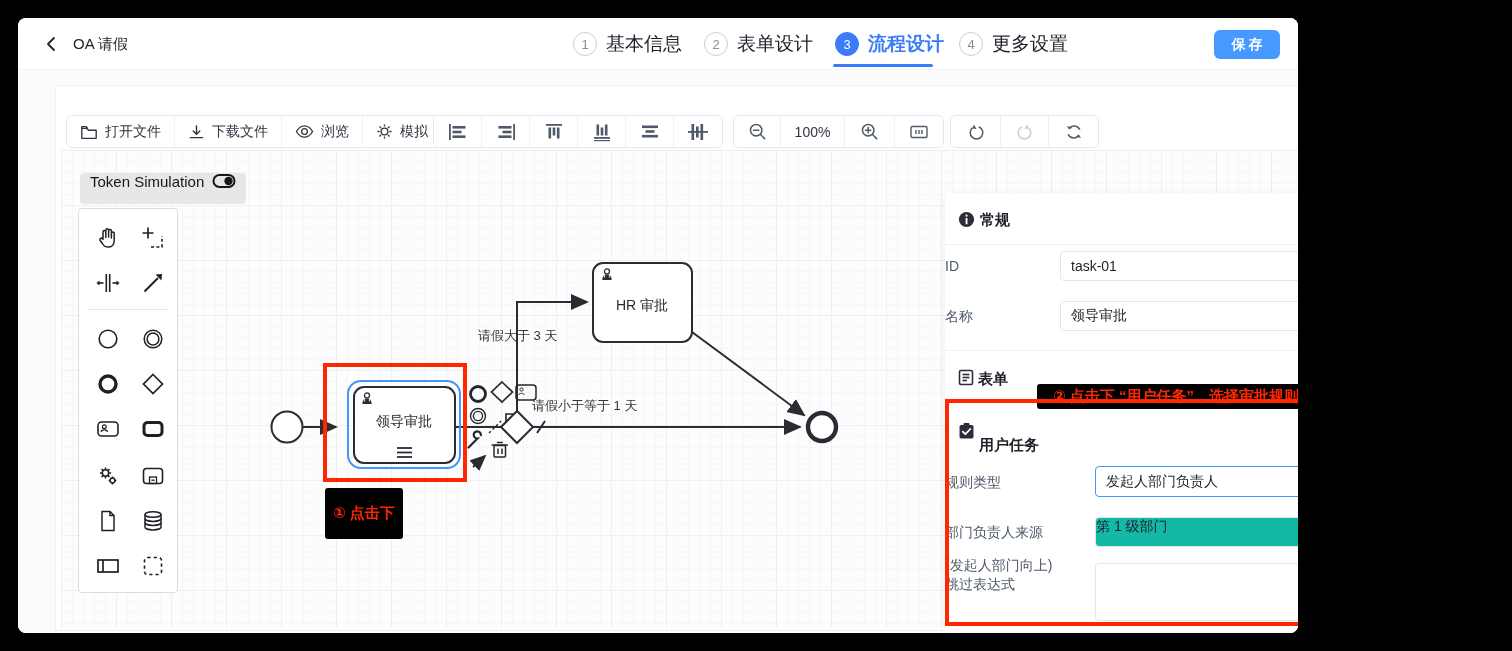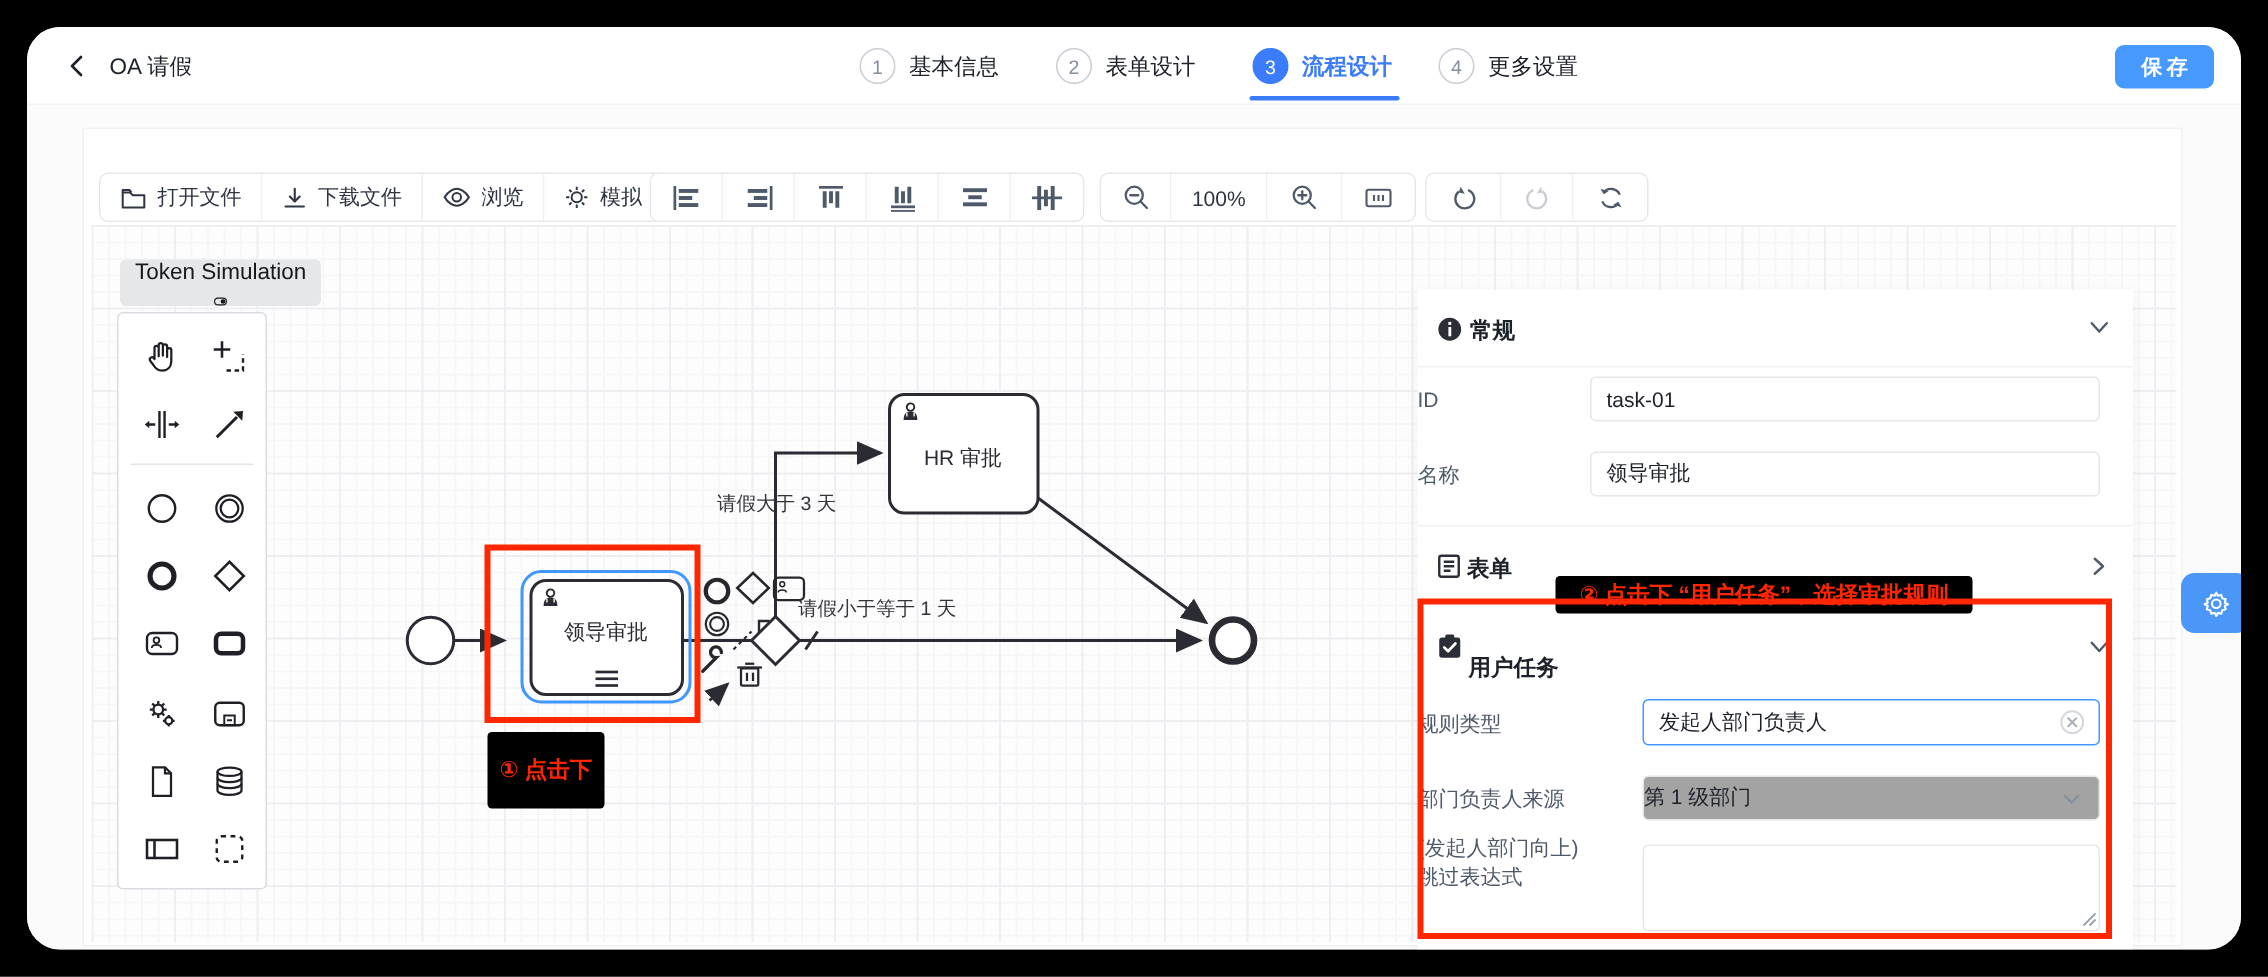--- a/index.html
+++ b/index.html
@@ -1,61 +1,61 @@
 <!DOCTYPE html>
 <html><head>
 <meta charset="utf-8">
 <style>
   :root{
     --accent:#3b7cfa; --save:#469aff; --red:#ff2600; --ink:#1d2129;
     --ink2:#4e5969; --muted:#86909c; --line:#e5e6eb; --diagram:#2b2b33;
   }
   *{box-sizing:border-box;margin:0;padding:0;font-family:"Liberation Sans","DejaVu Sans",sans-serif;}
   html,body{width:1512px;height:651px;background:#000;overflow:hidden;}
-  .window{position:absolute;left:18px;top:18px;width:1476px;height:615px;background:#fff;border-radius:22px;overflow:hidden;}
+  .window{position:absolute;left:18px;top:18px;width:1280px;height:615px;background:#fff;border-radius:8px;overflow:hidden;}
   
   .hdr{position:absolute;left:0;top:0;width:100%;height:52px;background:#fff;border-bottom:1px solid #f2f3f5;z-index:40;}
   .hdr-left{position:absolute;left:26px;top:0;height:52px;display:flex;align-items:center;gap:15px;}
   .hdr-title{font-size:15px;color:var(--ink);font-weight:500;}
   .step{position:absolute;top:14px;display:flex;align-items:center;gap:9px;height:24px;}
   .step-circle{width:24px;height:24px;border-radius:50%;border:1px solid #c9cdd4;color:var(--muted);font-size:13px;display:flex;align-items:center;justify-content:center;background:#fff;}
-  .step-label{font-size:15px;color:var(--ink);font-weight:500;}
+  .step-label{font-size:19px;color:var(--ink);font-weight:500;}
   .step.active .step-circle{background:var(--accent);border-color:var(--accent);color:#fff;}
   .step.active .step-label{color:var(--accent);font-weight:700;}
   .step-underline{position:absolute;left:815px;top:46px;width:100px;height:3px;background:var(--accent);border-radius:2px;}
   .save-btn{position:absolute;right:18px;top:12px;width:66px;height:29px;border-radius:6px;background:var(--save);color:#fff;font-size:14px;letter-spacing:3px;display:flex;align-items:center;justify-content:center;padding-left:3px;cursor:pointer;font-weight:bold;}
   
   .body{position:absolute;left:0;top:52px;width:1476px;height:563px;background:#fbfbfc;}
   .canvas-card{position:absolute;left:37px;top:15px;width:1400px;height:546px;background:#fff;border:1px solid #f1f1f3;border-radius:2px;}
   .grid{position:absolute;left:5px;top:64px;width:1390px;height:478px;background:#fdfdfd;
     background-image:linear-gradient(to right,#edeff2 1px,transparent 1px),linear-gradient(to bottom,#edeff2 1px,transparent 1px),
       linear-gradient(to right,#f6f7f9 1px,transparent 1px),linear-gradient(to bottom,#f6f7f9 1px,transparent 1px);
     background-size:55px 55px,55px 55px,11px 11px,11px 11px;}
   
   .tg{position:absolute;top:45px;height:33px;display:flex;background:#fff;border:1px solid var(--line);border-radius:6px;z-index:20;overflow:hidden;}
   .tbtn{display:flex;align-items:center;justify-content:center;gap:7px;padding:0 13px;font-size:14px;color:#2f3542;border-right:1px solid #eef0f3;cursor:pointer;background:#fff;}
   .tbtn:last-child{border-right:none;}
   .tbtn.icon-only{padding:0;}
   .zoom-val{font-size:14px;color:#2f3542;}
   
-  .token{position:absolute;left:62px;top:103px;height:31px;padding:0 10px;background:#e6e7e9;border-radius:4px;display:flex;align-items:center;gap:8px;font-size:15px;color:#17181a;z-index:15;cursor:pointer;flex-direction:column;}
+  .token{position:absolute;left:62px;top:103px;height:31px;padding:0 10px;background:#e6e7e9;border-radius:4px;display:flex;gap:8px;font-size:15px;color:#17181a;z-index:15;cursor:pointer;}
   .palette{position:absolute;left:60px;top:138px;width:100px;height:385px;background:#fff;border:1px solid #d9dde3;border-radius:4px;z-index:15;}
   .pcell{position:absolute;width:26px;height:26px;display:flex;align-items:center;justify-content:center;cursor:pointer;}
   .pal-divider{position:absolute;left:8px;right:8px;top:100px;height:1px;background:#e2e5ea;}
   
   .diagram{position:absolute;left:0;top:0;width:1476px;height:563px;z-index:10;}
   .ann-label{position:absolute;background:#000;color:var(--red);font-weight:700;border-radius:3px;z-index:35;white-space:nowrap;}
   .ann1{left:307px;top:418px;font-size:15px;padding:16px 8px;}
   
   .panel{position:absolute;left:927px;top:123px;width:477px;height:440px;background:#fff;box-shadow:0 2px 12px rgba(31,35,41,.05);z-index:30;}
   .sec-title{position:absolute;font-size:15px;color:var(--ink);font-weight:600;}
   .sec-div{position:absolute;left:0;right:0;height:1px;background:#f0f1f4;}
   .flabel{position:absolute;font-size:14px;color:var(--ink2);text-align:left;}
   .finput{position:absolute;border:1px solid var(--line);border-radius:4px;font-size:14px;color:var(--ink);padding:0 10px;background:#fff;outline:none;}
-  .fselect{position:absolute;border:1px solid var(--line);border-radius:4px;font-size:14px;color:var(--ink);background:#a3a3a3;display:flex;align-items:center;padding:0 0;cursor:pointer;}
+  .fselect{position:absolute;border:1px solid var(--line);border-radius:4px;font-size:14px;color:var(--ink);background:#14b8a6;display:flex;align-items:flex-start;padding:0 0;cursor:pointer;}
   .ftextarea{position:absolute;border:1px solid var(--line);border-radius:4px;background:#fff;resize:none;outline:none;font-size:14px;color:var(--ink);padding:6px 8px;}
   .redrect2{position:absolute;left:0;top:206px;width:463px;height:227px;border:4px solid var(--red);z-index:5;pointer-events:none;}
   .ann2{left:92px;top:173px;font-size:15px;padding:3px 16px;position:absolute;background:#000;color:var(--red);font-weight:700;border-radius:3px;white-space:nowrap;margin-top:18px;}
   .chev{position:absolute;cursor:pointer;}
   .clear-ic{position:absolute;left:428px;top:280px;cursor:pointer;}
   
   .gear-fab{position:absolute;left:1436px;top:312px;width:46px;height:40px;background:#4a97f8;border-radius:9px;display:flex;align-items:center;justify-content:center;z-index:45;cursor:pointer;}
 </style>
 </head>
 <body>

